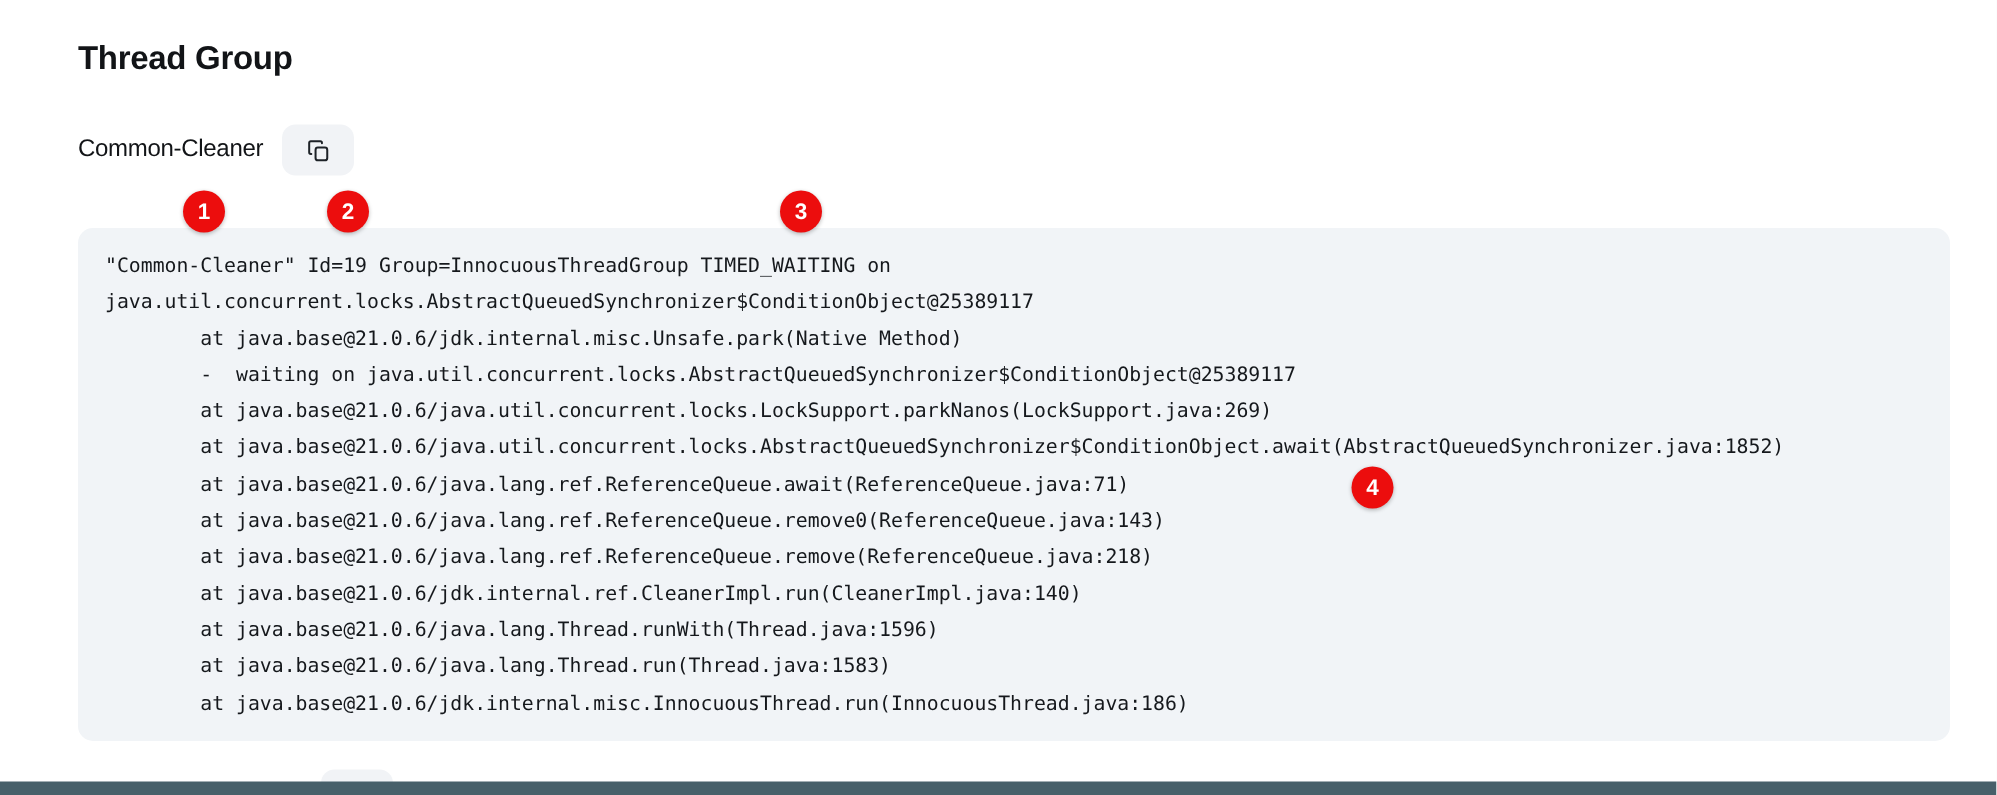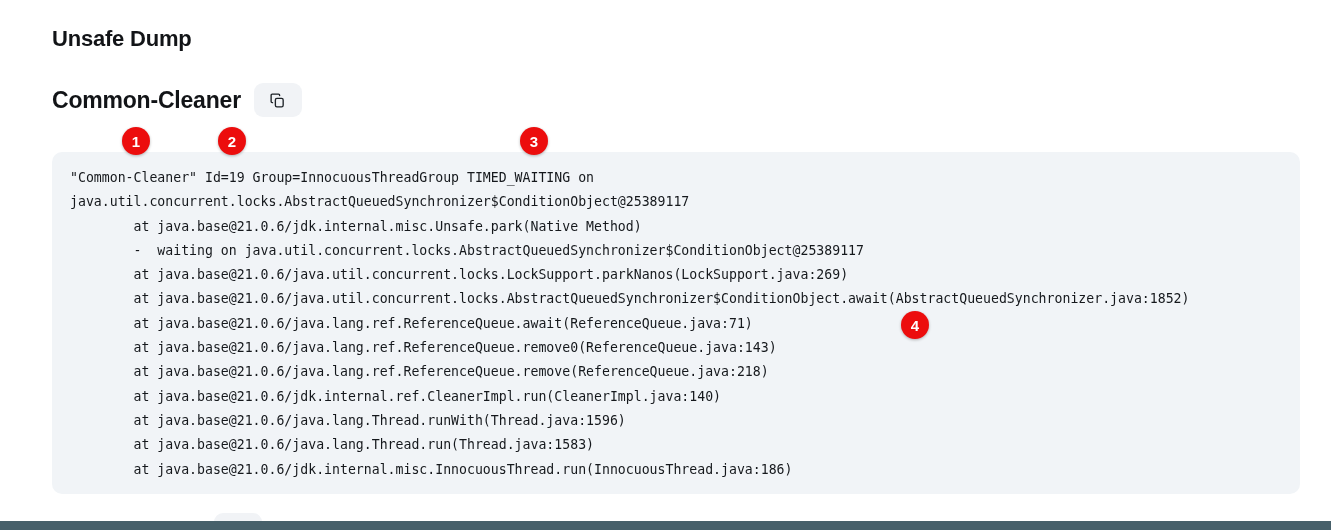--- a/index.html
+++ b/index.html
@@ -42,22 +42,22 @@
   .thread-header {
     position: absolute;
     left: 52px;
     top: 83px;
     display: flex;
     align-items: center;
     gap: 13px;
     height: 34px;
   }
   .thread-name {
-    font-size: 23px;
-    font-weight: bold;
+    font-size: 16px;
+    font-weight: normal;
     letter-spacing: -0.2px;
     color: #121417;
     line-height: 26px;
   }
 
   
   .copy-button {
     width: 48px;
     height: 34px;
     border-radius: 9px;
@@ -132,21 +132,21 @@
     width: 1331px;
     height: 9px;
     background: #47606a;
   }
 </style>
 </head>
 <body style="background: rgb(255, 255, 255);">
 
 <div class="page">
 
-  <h1 class="page-title">Unsafe Dump</h1>
+  <h1 class="page-title">Thread Group</h1>
 
   <div class="thread-header">
     <span class="thread-name">Common-Cleaner</span>
 
     <button class="copy-button" title="Copy">
       <span>
         <svg width="17" height="17" viewBox="0 0 24 24" fill="none" stroke="#1d2227" stroke-width="1.9" stroke-linecap="round" stroke-linejoin="round">
           <rect x="9" y="9" width="11" height="12" rx="2.2"></rect>
           <path d="M5 15H4.5A1.5 1.5 0 0 1 3 13.5V4.5A1.5 1.5 0 0 1 4.5 3h9A1.5 1.5 0 0 1 15 4.5V5"></path>
         </svg>

